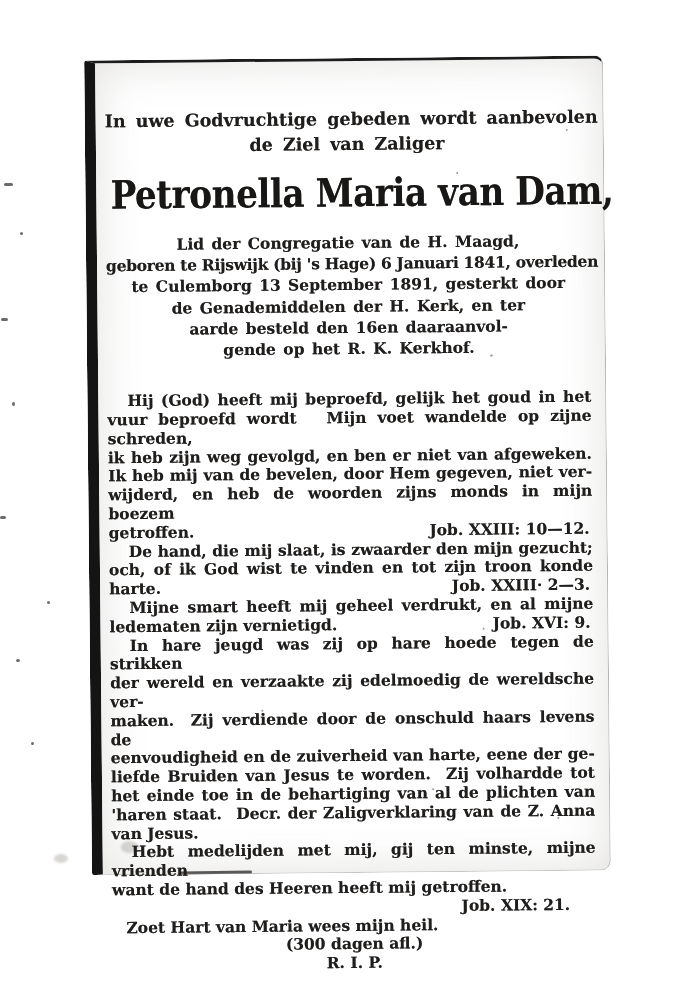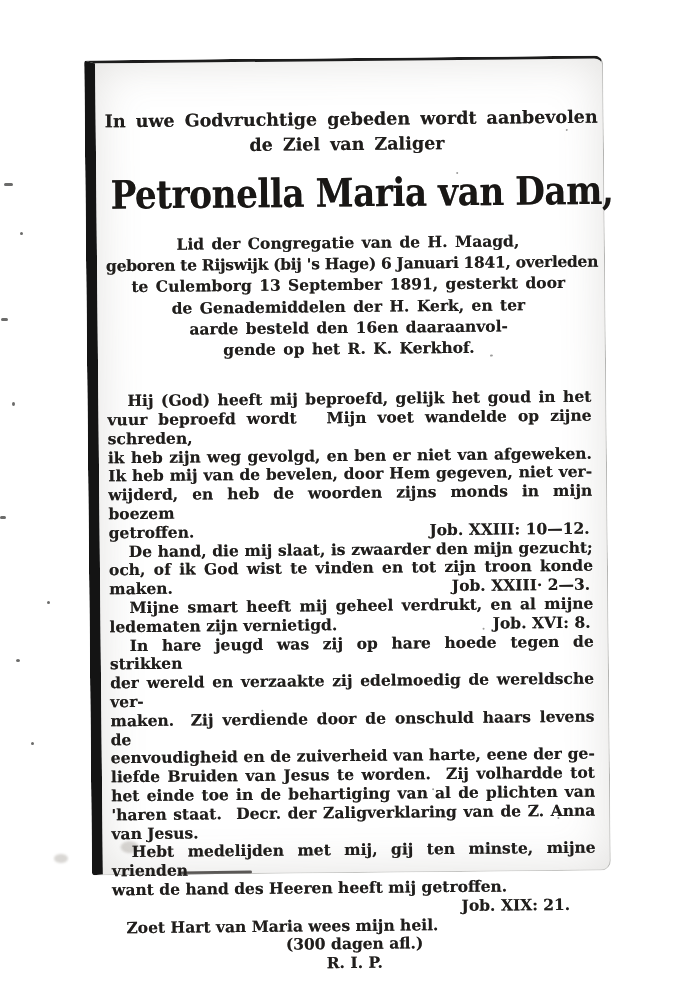--- a/index.html
+++ b/index.html
@@ -141,28 +141,28 @@
       <div class="bl just">Ik heb mij van de bevelen, door Hem gegeven, niet ver-</div>
       <div class="bl just">wijderd, en heb de woorden zijns monds in mijn boezem</div>
       <div class="bl cite-row">
         <span>getroffen.</span>
         <span>Job. XXIII: 10—12.</span>
       </div>
 
       <div class="bl just ind">De hand, die mij slaat, is zwaarder den mijn gezucht;</div>
       <div class="bl just">och, of ik God wist te vinden en tot zijn troon konde</div>
       <div class="bl cite-row">
-        <span>maken.</span>
+        <span>harte.</span>
         <span>Job. XXIII· 2—3.</span>
       </div>
 
       <div class="bl just ind">Mijne smart heeft mij geheel verdrukt, en al mijne</div>
       <div class="bl cite-row">
         <span>ledematen zijn vernietigd.</span>
-        <span>Job. XVI: 8.</span>
+        <span>Job. XVI: 9.</span>
       </div>
 
       <div class="bl just ind">In hare jeugd was zij op hare hoede tegen de strikken</div>
       <div class="bl just">der wereld en verzaakte zij edelmoedig de wereldsche ver-</div>
       <div class="bl just">maken.  Zij verdiende door de onschuld haars levens de</div>
       <div class="bl just">eenvoudigheid en de zuiverheid van harte, eene der ge-</div>
       <div class="bl just">liefde Bruiden van Jesus te worden.  Zij volhardde tot</div>
       <div class="bl just">het einde toe in de behartiging van al de plichten van</div>
       <div class="bl just">'haren staat.  Decr. der Zaligverklaring van de Z. Anna</div>
       <div class="bl">van Jesus.</div>

